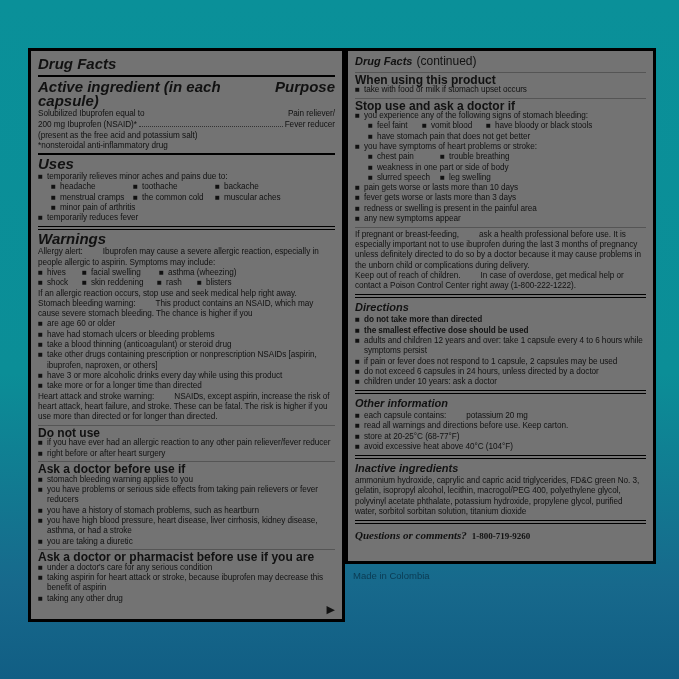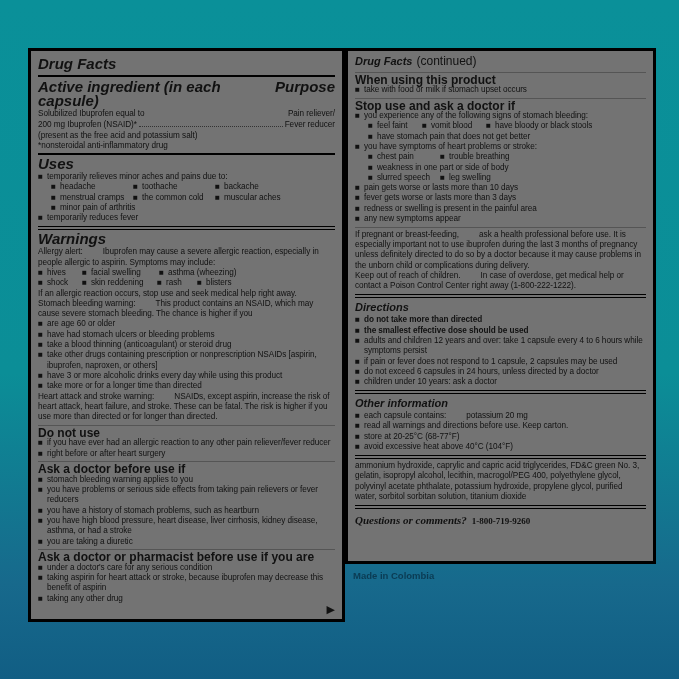--- a/index.html
+++ b/index.html
@@ -41,21 +41,21 @@
   .ai-head{display:flex;justify-content:space-between;align-items:baseline;}
   .ai-line{display:flex;align-items:baseline;}
   .ai-line .fill{flex:1;}
   .leader{flex:1;border-bottom:1.6px dotted #333;margin:0 2px 2px 2px;height:7px;}
 
   .title-row{display:flex;align-items:baseline;}
   .q-row{display:flex;align-items:baseline;padding:1px 0 2px;font-family:Liberation Serif, serif;}
   .q-phone{font-size:9px;font-weight:bold;margin-left:5px;font-style:normal;}
 
   #continued-arrow{position:absolute;right:7px;bottom:4px;font-size:11px;line-height:11px;font-style:normal;}
-  #made-in{position:absolute;left:353px;top:570px;font-size:9.5px;font-weight:bold;color:#0B3B53;}
+  #made-in{position:absolute;left:353px;top:570px;font-size:9.5px;font-weight:normal;color:#0B3B53;}
 </style>
 </head>
 <body>
 
 <div class="panel" id="left-panel">
 
   <div class="t-main">Drug Facts</div>
   <div class="rule-heavy"></div>
 
   <div class="ai-head">
@@ -382,20 +382,21 @@
       <span class="sq">■</span>
       <span class="tx">store at 20-25°C (68-77°F)</span>
     </div>
   <div class="b">
       <span class="sq">■</span>
       <span class="tx">avoid excessive heat above 40°C (104°F)</span>
     </div>
 
   <div class="rule-double"></div>
 
+  <div class="t-sec-r">Inactive ingredients</div>
   <p class="body-txt">ammonium hydroxide, caprylic and capric acid triglycerides, FD&amp;C green No. 3, gelatin, isopropyl alcohol, lecithin, macrogol/PEG 400, polyethylene glycol, polyvinyl acetate phthalate, potassium hydroxide, propylene glycol, purified water, sorbitol sorbitan solution, titanium dioxide</p>
 
   <div class="rule-double"></div>
 
   <div class="q-row">
     <span class="t-sec-r">Questions or comments?</span>
     <span class="q-phone">1-800-719-9260</span>
   </div>
 </div>
 

